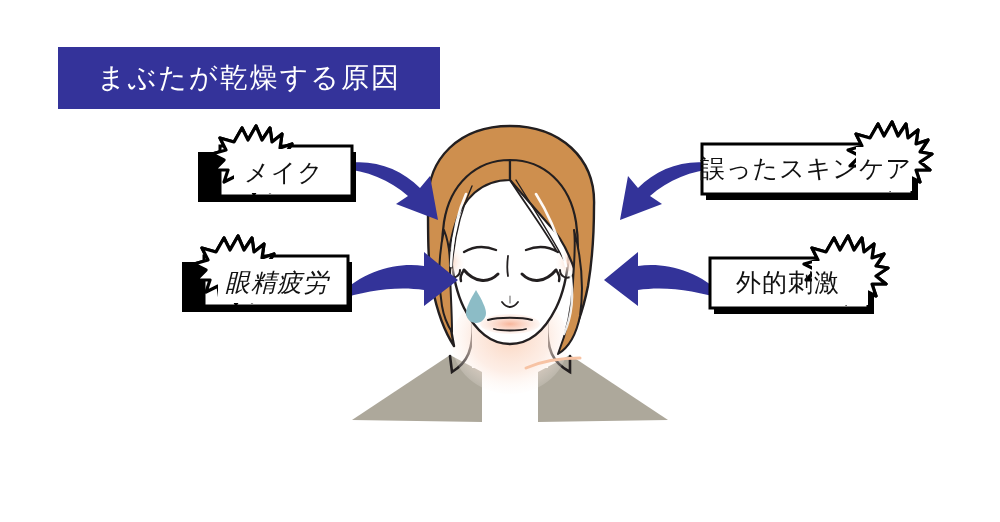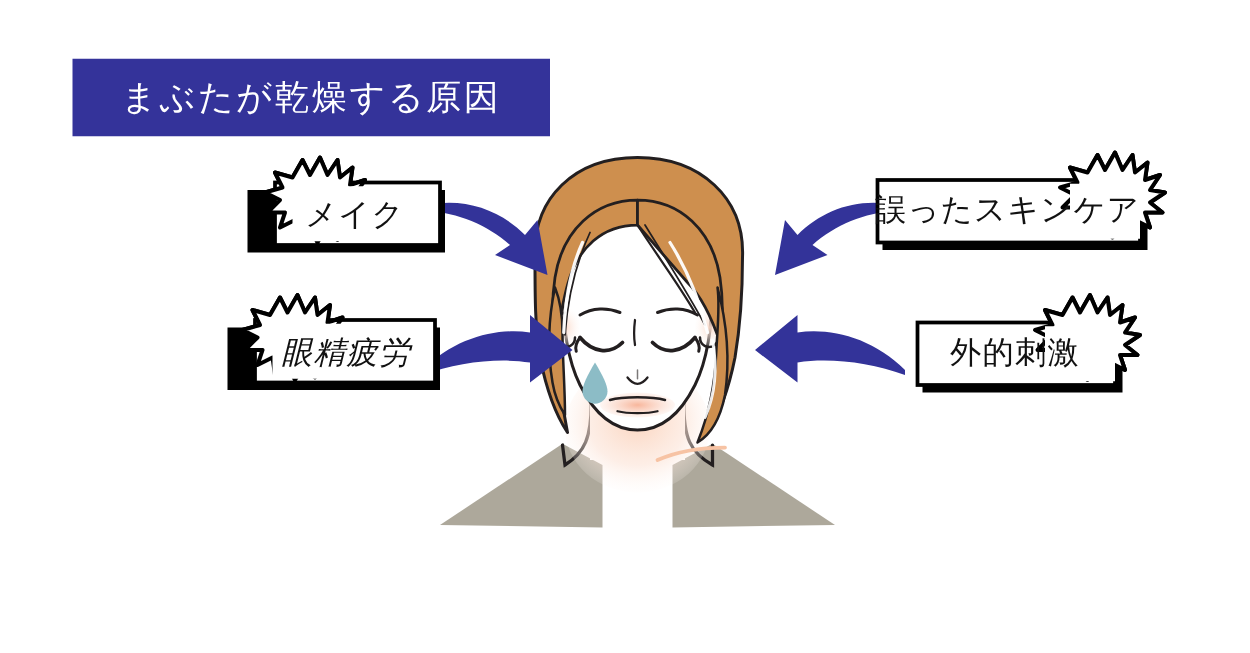--- a/index.html
+++ b/index.html
@@ -67,21 +67,21 @@
 
   #callout-makeup { left: 186px; top: 122px; width: 176px; height: 88px; }
   #callout-makeup .callout-text { left: 38px; top: 16px; width: 120px; height: 44px; margin-top: 12px; }
 
   #callout-eyestrain { left: 168px; top: 232px; width: 190px; height: 88px; font-style: italic; }
   #callout-eyestrain .callout-text { left: 40px; top: 28px; width: 138px; height: 44px; }
 
   #callout-skincare { left: 696px; top: 118px; width: 238px; height: 92px; }
   #callout-skincare .callout-text { left: 14px; top: 28px; width: 192px; height: 44px; }
 
-  #callout-irritation { left: 728px; top: 232px; width: 186px; height: 90px; }
+  #callout-irritation { left: 704px; top: 232px; width: 186px; height: 90px; }
   #callout-irritation .callout-text { left: 16px; top: 28px; width: 136px; height: 44px; }
 
   
   .arrow {
     position: absolute;
   }
   .arrow svg { display: block; overflow: visible; }
 
   #arrow-top-left  { left: 338px; top: 146px; width: 120px; height: 84px; }
   #arrow-mid-left  { left: 336px; top: 250px; width: 124px; height: 70px; }

